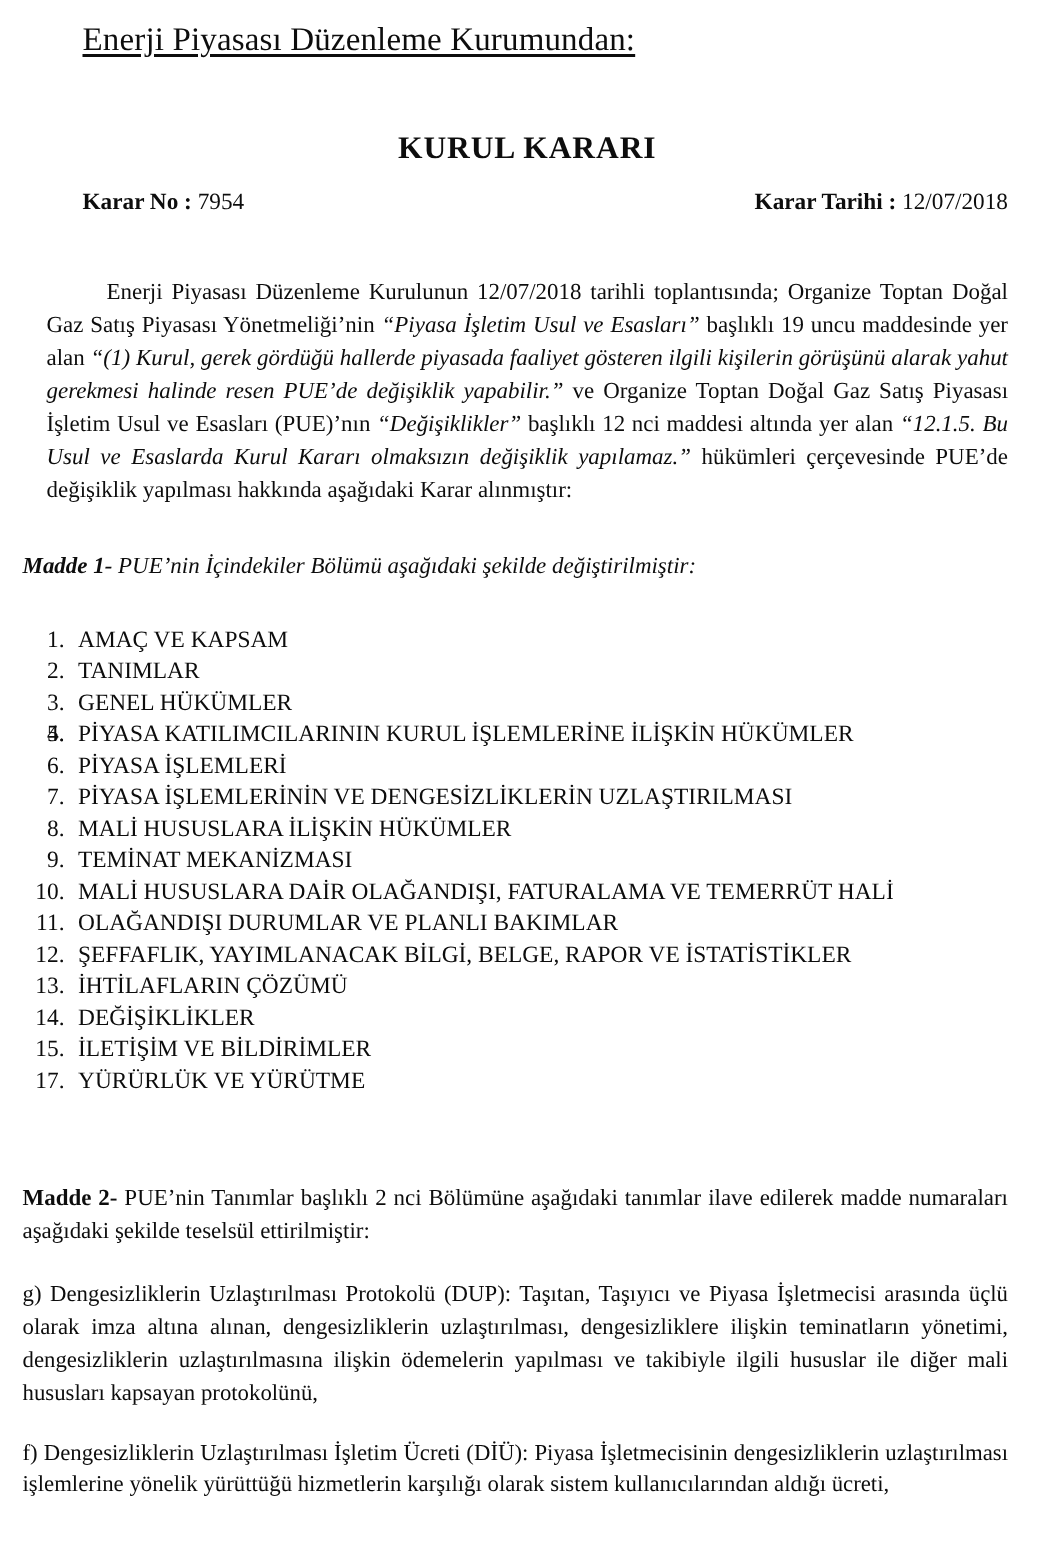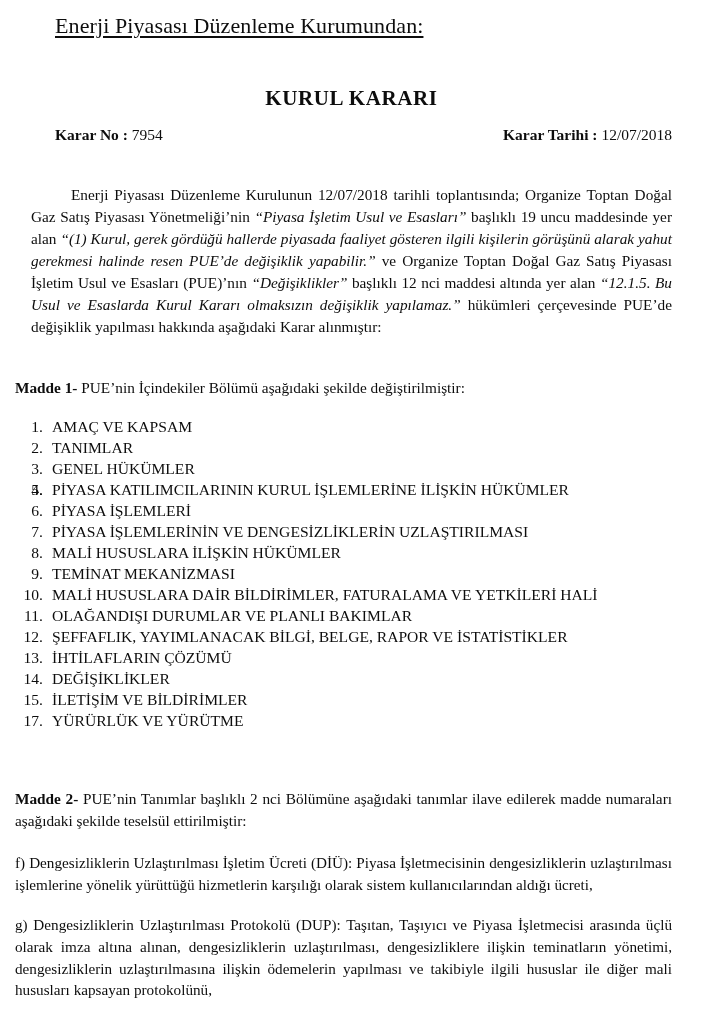--- a/index.html
+++ b/index.html
@@ -105,22 +105,23 @@
   
   .madde {
     margin: 0;
     font-size: 15.3px;
     line-height: 1.435;
     text-align: justify;
   }
   .madde-1 {
     position: absolute;
     left: 15px;
-    top: 377px;
+    top: 367px;
     width: 660px;
+    font-style: italic;
   }
   .madde-2 {
     position: absolute;
     left: 15px;
     top: 788px;
     width: 657px;
   }
 
   
   .index-list {
@@ -194,29 +195,29 @@
   <ol class="index-list">
     <li><span class="num">1.</span><span>AMAÇ VE KAPSAM</span></li>
     <li><span class="num">2.</span><span>TANIMLAR</span></li>
     <li><span class="num">3.</span><span>GENEL HÜKÜMLER</span></li>
     <li><span class="num">4.</span></li>
     <li><span class="num">5.</span><span>PİYASA KATILIMCILARININ KURUL İŞLEMLERİNE İLİŞKİN HÜKÜMLER</span></li>
     <li><span class="num">6.</span><span>PİYASA İŞLEMLERİ</span></li>
     <li><span class="num">7.</span><span>PİYASA İŞLEMLERİNİN VE DENGESİZLİKLERİN UZLAŞTIRILMASI</span></li>
     <li><span class="num">8.</span><span>MALİ HUSUSLARA İLİŞKİN HÜKÜMLER</span></li>
     <li><span class="num">9.</span><span>TEMİNAT MEKANİZMASI</span></li>
-    <li><span class="num">10.</span><span>MALİ HUSUSLARA DAİR BİLDİRİMLER, FATURALAMA VE YETKİLERİ HALİ</span></li>
+    <li><span class="num">10.</span><span>MALİ HUSUSLARA DAİR OLAĞANDIŞI, FATURALAMA VE TEMERRÜT HALİ</span></li>
     <li><span class="num">11.</span><span>OLAĞANDIŞI DURUMLAR VE PLANLI BAKIMLAR</span></li>
     <li><span class="num">12.</span><span>ŞEFFAFLIK, YAYIMLANACAK BİLGİ, BELGE, RAPOR VE İSTATİSTİKLER</span></li>
     <li><span class="num">13.</span><span>İHTİLAFLARIN ÇÖZÜMÜ</span></li>
     <li><span class="num">14.</span><span>DEĞİŞİKLİKLER</span></li>
     <li><span class="num">15.</span><span>İLETİŞİM VE BİLDİRİMLER</span></li>
     <li><span class="num">17.</span><span>YÜRÜRLÜK VE YÜRÜTME</span></li>
   </ol>
 
   <p class="madde madde-2"><span class="bold">Madde 2-</span><span> PUE’nin Tanımlar başlıklı 2 nci Bölümüne aşağıdaki tanımlar ilave edilerek madde numaraları aşağıdaki şekilde teselsül ettirilmiştir:</span></p>
 
   <div class="defs">
+    <p class="def-para">g) Dengesizliklerin Uzlaştırılması Protokolü (DUP): Taşıtan, Taşıyıcı ve Piyasa İşletmecisi arasında üçlü olarak imza altına alınan, dengesizliklerin uzlaştırılması, dengesizliklere ilişkin teminatların yönetimi, dengesizliklerin uzlaştırılmasına ilişkin ödemelerin yapılması ve takibiyle ilgili hususlar ile diğer mali hususları kapsayan protokolünü,</p>
     <p class="def-para">f) Dengesizliklerin Uzlaştırılması İşletim Ücreti (DİÜ): Piyasa İşletmecisinin dengesizliklerin uzlaştırılması işlemlerine yönelik yürüttüğü hizmetlerin karşılığı olarak sistem kullanıcılarından aldığı ücreti,</p>
-    <p class="def-para">g) Dengesizliklerin Uzlaştırılması Protokolü (DUP): Taşıtan, Taşıyıcı ve Piyasa İşletmecisi arasında üçlü olarak imza altına alınan, dengesizliklerin uzlaştırılması, dengesizliklere ilişkin teminatların yönetimi, dengesizliklerin uzlaştırılmasına ilişkin ödemelerin yapılması ve takibiyle ilgili hususlar ile diğer mali hususları kapsayan protokolünü,</p>
   </div>
 
 </div>
 
 </body></html>

